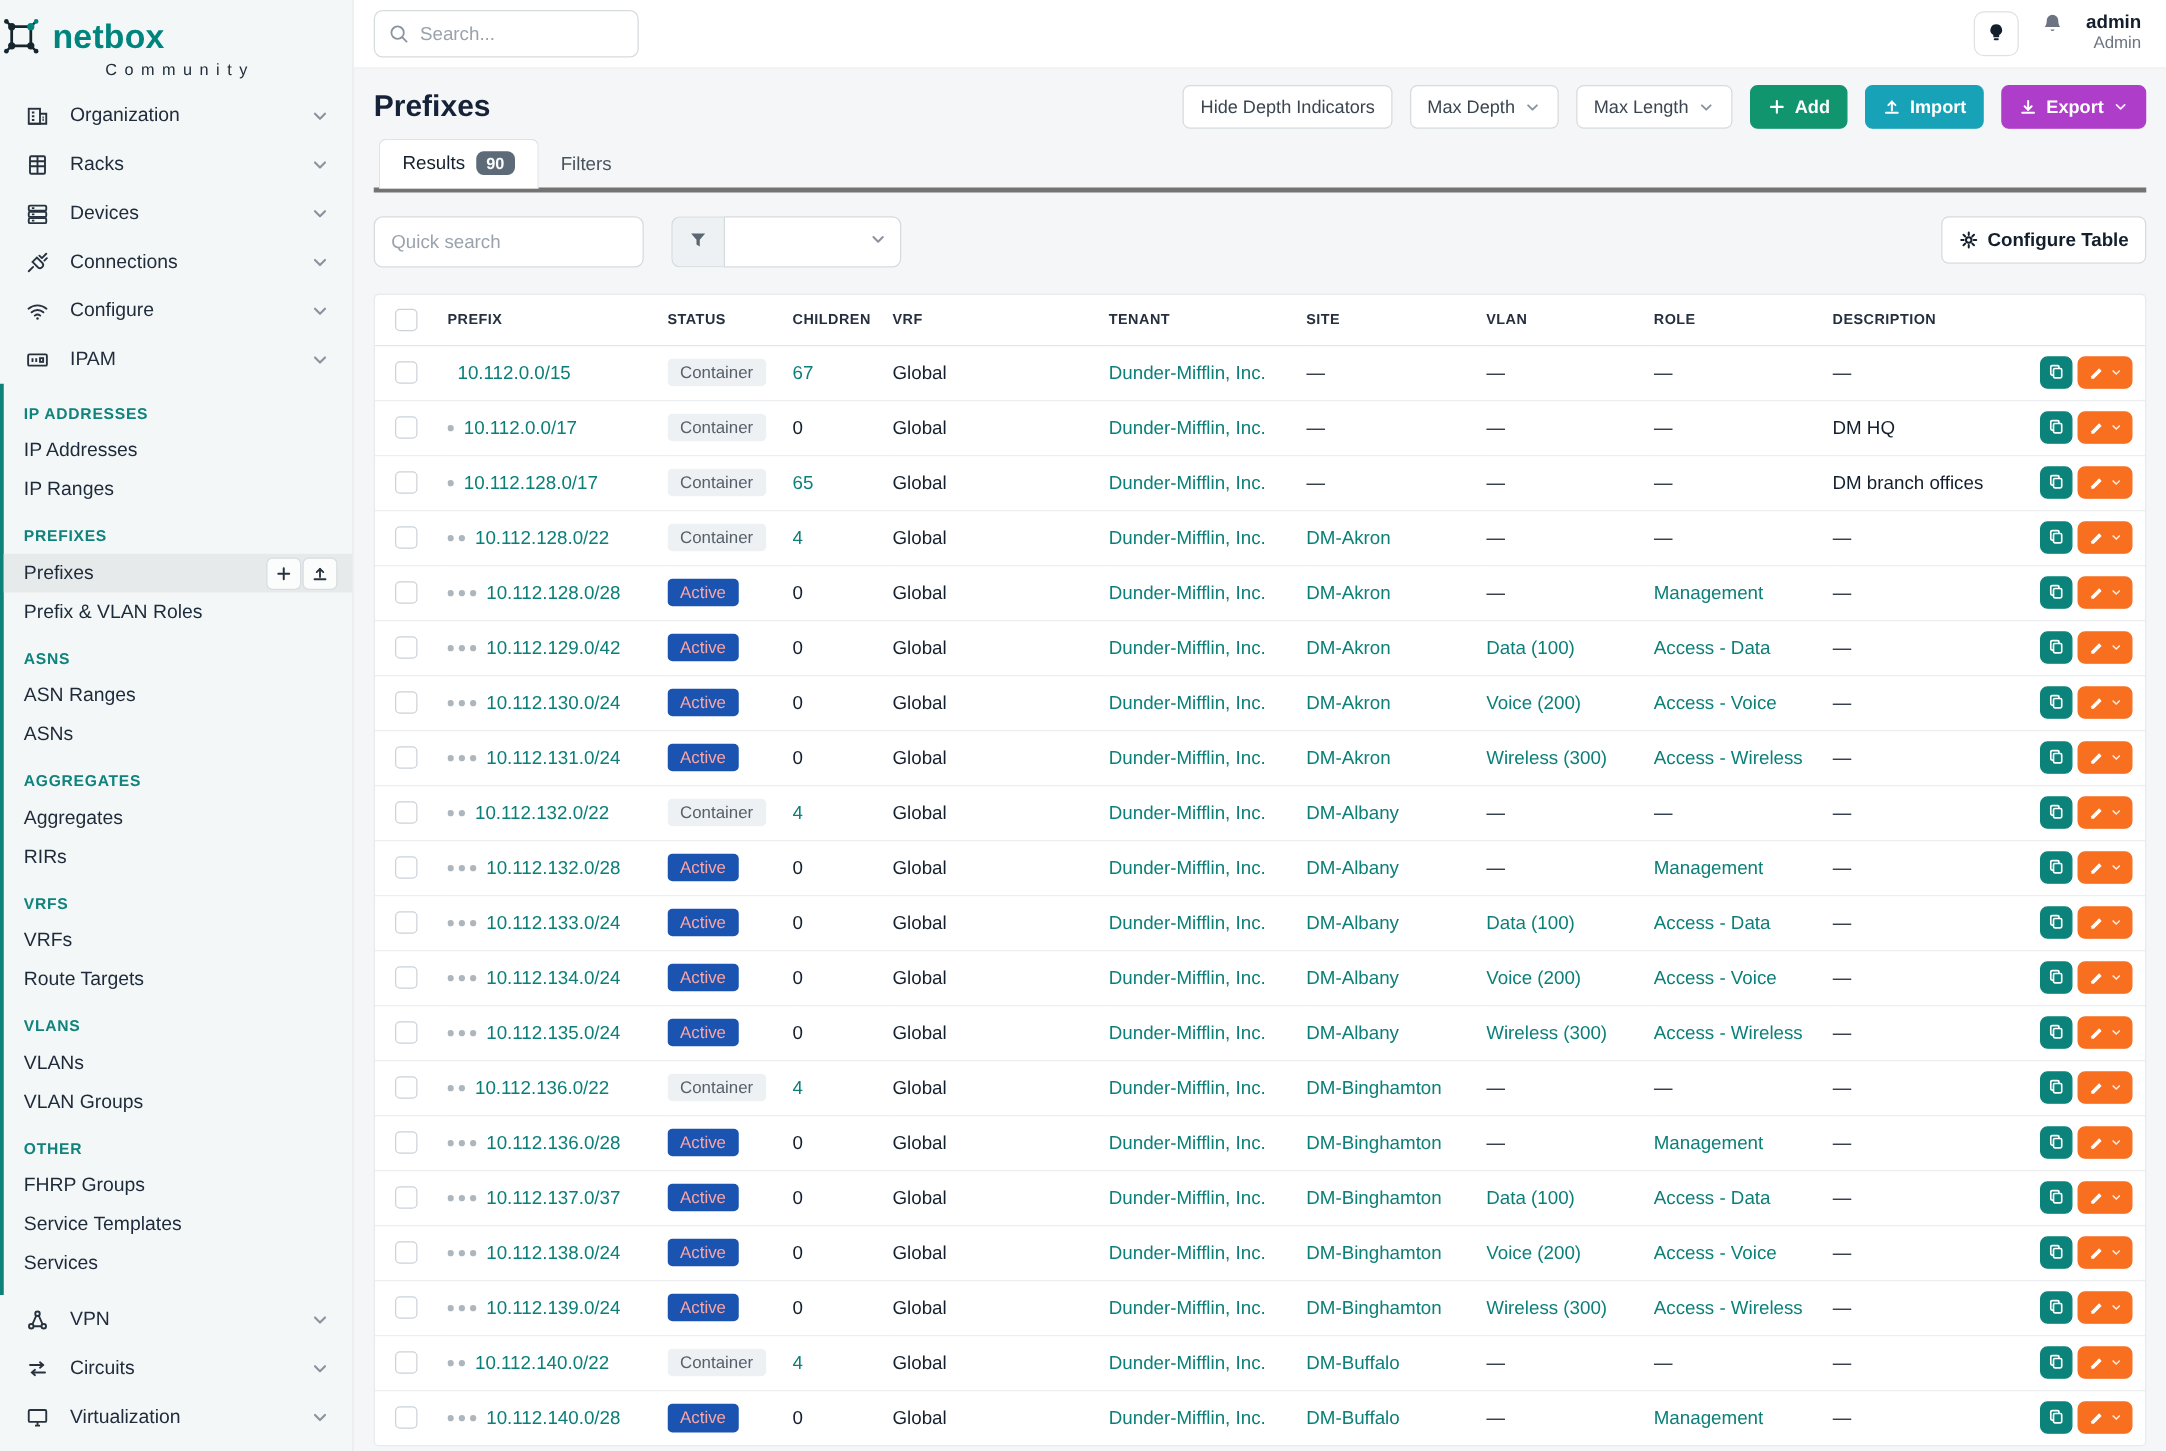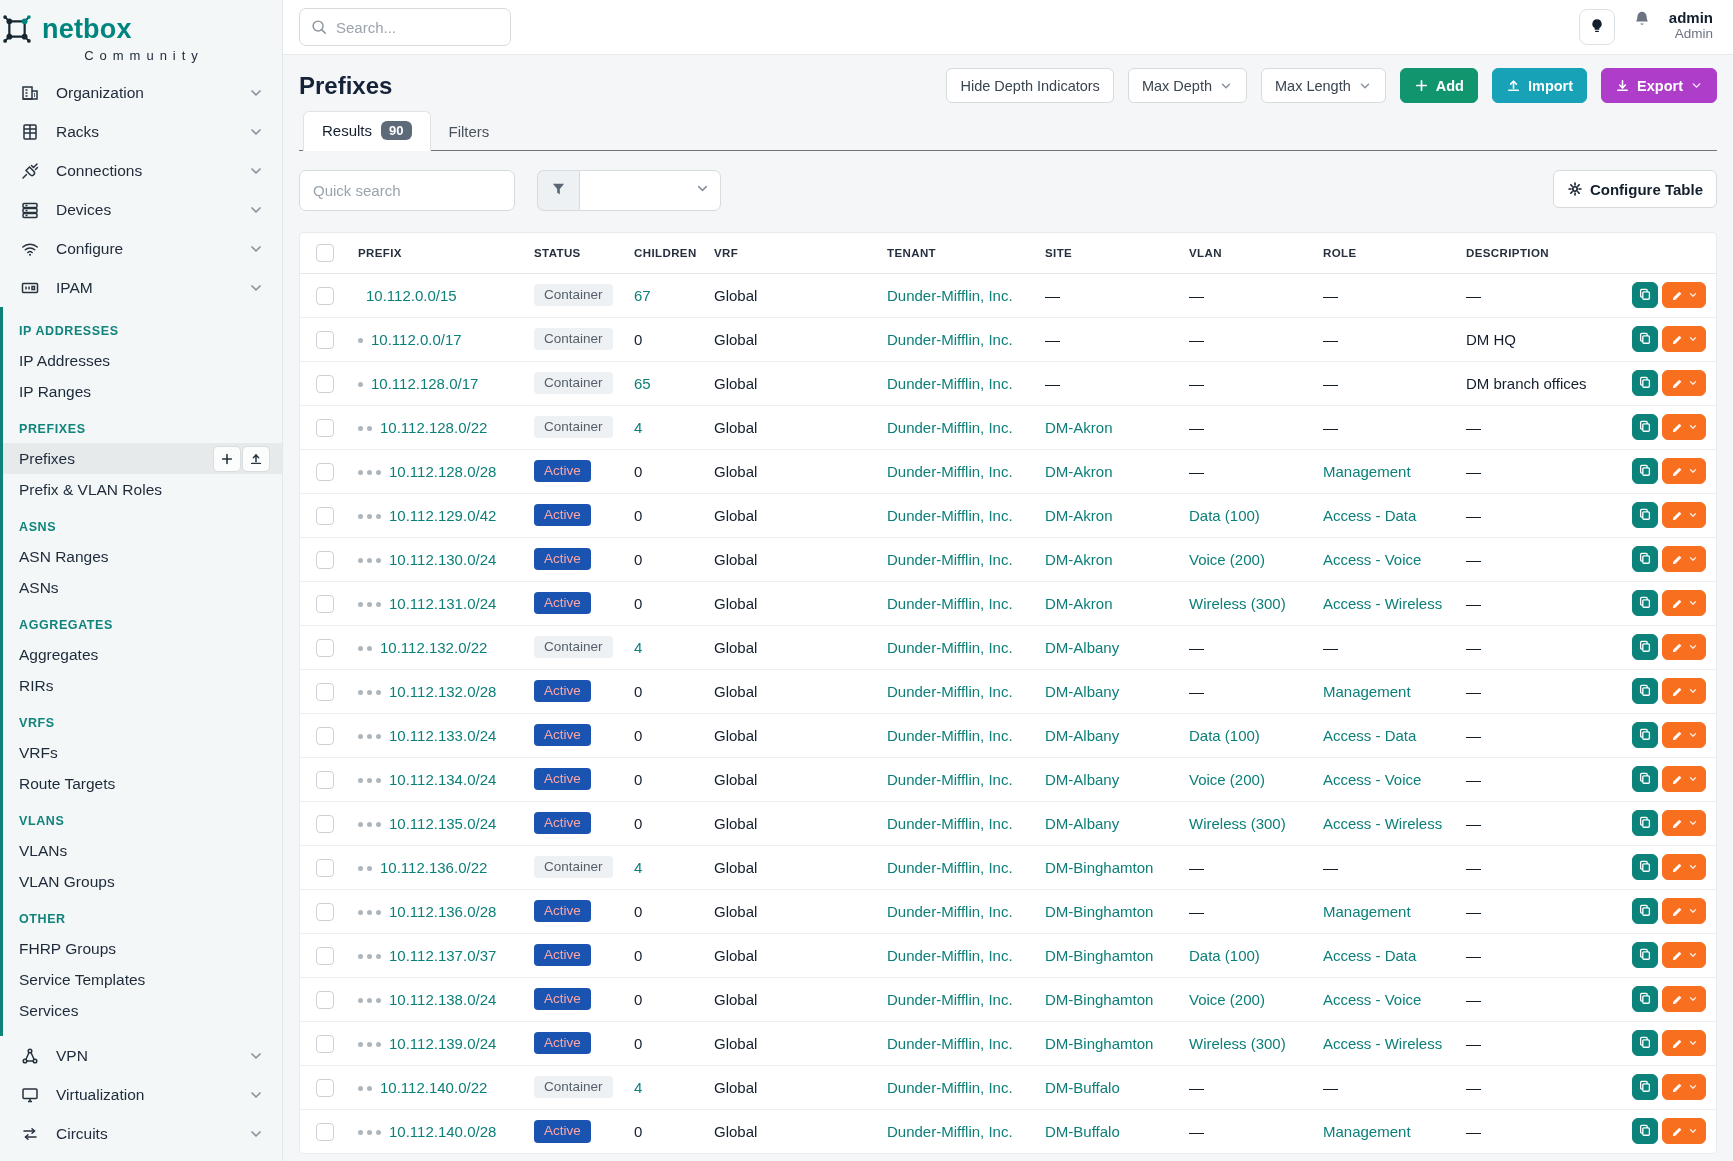--- a/index.html
+++ b/index.html
@@ -57,21 +57,21 @@
   .btn-outline { background:#fff; border:1px solid #d6dbde; color:#3a4550; }
   .btn-outline .chev { width:14px; height:14px; color:#8a939e; }
   .btn-outline .chev svg, .btn .bi svg { width:100%; height:100%; display:block; }
   .btn-add { background:#10956f; border:1px solid #10956f; color:#fff; font-weight:600; }
   .btn-import { background:#17a2b8; border:1px solid #17a2b8; color:#fff; font-weight:600; }
   .btn-export { background:#ae3ec9; border:1px solid #ae3ec9; color:#fff; font-weight:600; }
   .btn .bi { width:15px; height:15px; }
   .btn .chev-w { width:13px; height:13px; opacity:0.9; }
   .btn .chev-w svg { width:100%; height:100%; display:block; }
 
-  .tabs-row { display:flex; align-items:flex-end; border-bottom:1px solid #737373; margin-top:8px; padding-left:4px; }
+  .tabs-row { display:flex; align-items:flex-end; border-bottom:4px solid #737373; margin-top:8px; padding-left:4px; }
   .tab { padding:9px 18px 10px; font-size:15px; color:#49535e; cursor:pointer; display:flex; align-items:center; gap:9px; }
   .tab.active { background:#fff; border:1px solid #dfe3e6; border-bottom:1px solid #fff; border-radius:6px 6px 0 0; margin-bottom:-1px; color:#141f2e; }
   .tab-badge { background:#5d6a78; color:#fff; font-size:13px; border-radius:6px; padding:2px 8px; font-weight:600; }
 
   .controls-row { display:flex; align-items:flex-start; margin-top:19px; }
   .quick-search input { width:216px; height:41px; border:1px solid #d6dbde; border-radius:7px; padding:0 13px; font-size:15px; background:#fff; outline:none; color:#1d2733; font-family:"Liberation Sans",sans-serif; }
   .quick-search input::placeholder { color:#9aa3ad; }
   .filter-group { display:flex; margin-left:22px; height:41px; }
   .funnel-btn { width:42px; border:1px solid #d6dbde; border-right:none; border-radius:7px 0 0 7px; background:#eef1f3; display:flex; align-items:center; justify-content:center; color:#5a6673; cursor:pointer; }
   .funnel-btn svg { width:15px; height:15px; }
@@ -160,43 +160,43 @@
           </span>
           <span class="mi-label">Racks</span>
           <span class="mi-chev">
             <svg viewBox="0 0 16 16">
               <path d="M4 6l4 4 4-4" fill="none" stroke="currentColor" stroke-width="1.7" stroke-linecap="round" stroke-linejoin="round"></path>
             </svg>
           </span>
         </div>
         <div class="side-menu-item">
           <span class="mi-icon">
-            <svg viewBox="0 0 20 20" fill="none" stroke="currentColor" stroke-width="1.5" stroke-linecap="round">
-              <path d="M3 17l3.5-3.5"></path>
-              <path d="M6 9.5 10.5 14a2.5 2.5 0 0 0 3.5-3.5L9.5 6z"></path>
-              <path d="M13.5 6.5 17 3M11.5 4.5l2 2M15.5 8.5l2-2"></path>
-            </svg>
-          </span>
-          <span class="mi-label">Connections</span>
-          <span class="mi-chev">
-            <svg viewBox="0 0 16 16">
-              <path d="M4 6l4 4 4-4" fill="none" stroke="currentColor" stroke-width="1.7" stroke-linecap="round" stroke-linejoin="round"></path>
-            </svg>
-          </span>
-        </div>
-        <div class="side-menu-item">
-          <span class="mi-icon">
             <svg viewBox="0 0 20 20" fill="none" stroke="currentColor" stroke-width="1.5">
               <rect x="3" y="3.5" width="14" height="4" rx="1"></rect>
               <rect x="3" y="8.5" width="14" height="4" rx="1"></rect>
               <rect x="3" y="13.5" width="14" height="4" rx="1"></rect>
               <path d="M5.5 5.5h2M5.5 10.5h2M5.5 15.5h2"></path>
             </svg>
           </span>
           <span class="mi-label">Devices</span>
+          <span class="mi-chev">
+            <svg viewBox="0 0 16 16">
+              <path d="M4 6l4 4 4-4" fill="none" stroke="currentColor" stroke-width="1.7" stroke-linecap="round" stroke-linejoin="round"></path>
+            </svg>
+          </span>
+        </div>
+        <div class="side-menu-item">
+          <span class="mi-icon">
+            <svg viewBox="0 0 20 20" fill="none" stroke="currentColor" stroke-width="1.5" stroke-linecap="round">
+              <path d="M3 17l3.5-3.5"></path>
+              <path d="M6 9.5 10.5 14a2.5 2.5 0 0 0 3.5-3.5L9.5 6z"></path>
+              <path d="M13.5 6.5 17 3M11.5 4.5l2 2M15.5 8.5l2-2"></path>
+            </svg>
+          </span>
+          <span class="mi-label">Connections</span>
           <span class="mi-chev">
             <svg viewBox="0 0 16 16">
               <path d="M4 6l4 4 4-4" fill="none" stroke="currentColor" stroke-width="1.7" stroke-linecap="round" stroke-linejoin="round"></path>
             </svg>
           </span>
         </div>
         <div class="side-menu-item">
           <span class="mi-icon">
             <svg viewBox="0 0 20 20" fill="none" stroke="currentColor" stroke-width="1.5" stroke-linecap="round">
               <path d="M2.8 8a11 11 0 0 1 14.4 0"></path>
@@ -355,42 +355,42 @@
           </span>
           <span class="mi-label">VPN</span>
           <span class="mi-chev">
             <svg viewBox="0 0 16 16">
               <path d="M4 6l4 4 4-4" fill="none" stroke="currentColor" stroke-width="1.7" stroke-linecap="round" stroke-linejoin="round"></path>
             </svg>
           </span>
         </div>
         <div class="side-menu-item">
           <span class="mi-icon">
-            <svg viewBox="0 0 20 20" fill="none" stroke="currentColor" stroke-width="1.5">
-              <rect x="3" y="4" width="14" height="9.5" rx="1"></rect>
-              <path d="M8 16.5h4M10 13.5v3"></path>
-            </svg>
-          </span>
-          <span class="mi-label">Virtualization</span>
-          <span class="mi-chev">
-            <svg viewBox="0 0 16 16">
-              <path d="M4 6l4 4 4-4" fill="none" stroke="currentColor" stroke-width="1.7" stroke-linecap="round" stroke-linejoin="round"></path>
-            </svg>
-          </span>
-        </div>
-        <div class="side-menu-item">
-          <span class="mi-icon">
             <svg viewBox="0 0 20 20" fill="none" stroke="currentColor" stroke-width="1.5" stroke-linecap="round">
               <path d="M4 7h10"></path>
               <path d="M12 4.8 14.5 7 12 9.2"></path>
               <path d="M16 13H6"></path>
               <path d="M8 10.8 5.5 13 8 15.2"></path>
             </svg>
           </span>
           <span class="mi-label">Circuits</span>
+          <span class="mi-chev">
+            <svg viewBox="0 0 16 16">
+              <path d="M4 6l4 4 4-4" fill="none" stroke="currentColor" stroke-width="1.7" stroke-linecap="round" stroke-linejoin="round"></path>
+            </svg>
+          </span>
+        </div>
+        <div class="side-menu-item">
+          <span class="mi-icon">
+            <svg viewBox="0 0 20 20" fill="none" stroke="currentColor" stroke-width="1.5">
+              <rect x="3" y="4" width="14" height="9.5" rx="1"></rect>
+              <path d="M8 16.5h4M10 13.5v3"></path>
+            </svg>
+          </span>
+          <span class="mi-label">Virtualization</span>
           <span class="mi-chev">
             <svg viewBox="0 0 16 16">
               <path d="M4 6l4 4 4-4" fill="none" stroke="currentColor" stroke-width="1.7" stroke-linecap="round" stroke-linejoin="round"></path>
             </svg>
           </span>
         </div>
       </div>
   </nav>
 
   <header class="topbar">

